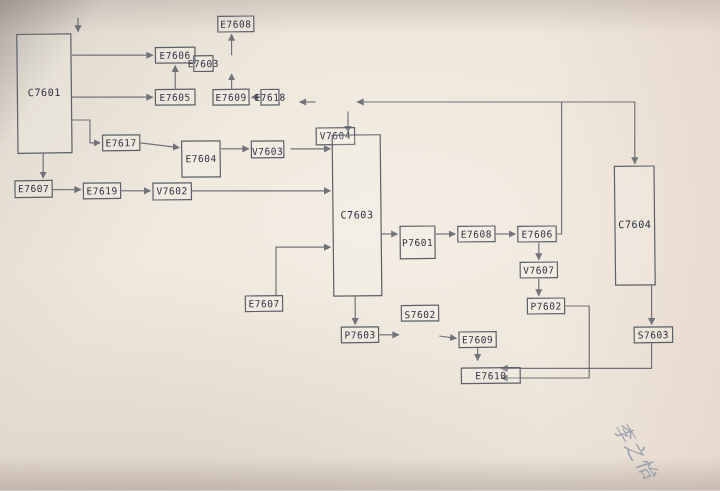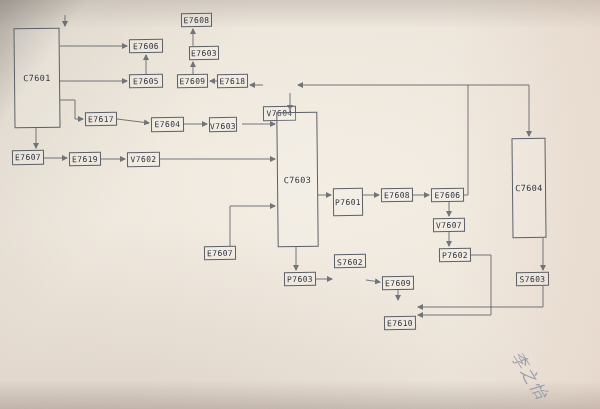--- a/index.html
+++ b/index.html
@@ -80,39 +80,39 @@
   <div class="signature">李之怡</div>
 <div class="node col" style="left: 14px; top: 28px; width: 46px; height: 100px;">
       <span>C7601</span>
     </div>
     <div class="node" style="left: 181px; top: 13px; width: 31px; height: 14px;">
       <span>E7608</span>
     </div>
     <div class="node" style="left: 129px; top: 39px; width: 34px; height: 14px;">
       <span>E7606</span>
     </div>
-    <div class="node" style="left: 189px; top: 46px; width: 30px; height: 14px; justify-content: center;">
+    <div class="node" style="left: 161px; top: 46px; width: 17px; height: 14px; justify-content: center;">
       <span>E7603</span>
     </div>
     <div class="node" style="left: 129px; top: 74px; width: 34px; height: 14px;">
       <span>E7605</span>
     </div>
     <div class="node" style="left: 177px; top: 74px; width: 31px; height: 14px;">
       <span>E7609</span>
     </div>
-    <div class="node" style="left: 217px; top: 74px; width: 31px; height: 14px;">
+    <div class="node" style="left: 217px; top: 74px; width: 16px; height: 14px;">
       <span>E7618</span>
     </div>
     <div class="node" style="left: 263px; top: 78px; width: 33px; height: 15px; margin-top: 28px;">
       <span>V7604</span>
     </div>
     <div class="node" style="left: 85px; top: 112px; width: 32px; height: 14px; text-align: center;">
       <span>E7617</span>
     </div>
-    <div class="node" style="left: 151px; top: 117px; width: 33px; height: 15px;">
+    <div class="node" style="left: 151px; top: 117px; width: 33px; height: 31px;">
       <span>E7604</span>
     </div>
     <div class="node" style="left: 209px; top: 117px; width: 28px; height: 15px; align-items: flex-end;">
       <span>V7603</span>
     </div>
     <div class="node" style="left: 12px; top: 150px; width: 32px; height: 15px;">
       <span>E7607</span>
     </div>
     <div class="node" style="left: 69px; top: 152px; width: 32px; height: 14px;">
       <span>E7619</span>
@@ -143,22 +143,22 @@
     </div>
     <div class="node" style="left: 284px; top: 272px; width: 32px; height: 14px; align-items: center;">
       <span>P7603</span>
     </div>
     <div class="node" style="left: 334px; top: 254px; width: 32px; height: 14px; align-items: flex-end;">
       <span>S7602</span>
     </div>
     <div class="node" style="left: 382px; top: 276px; width: 32px; height: 14px;">
       <span>E7609</span>
     </div>
-    <div class="node" style="left: 384px; top: 316px; width: 32px; height: 14px;">
+    <div class="node" style="left: 384px; top: 306px; width: 50px; height: 14px;">
       <span>E7610</span>
     </div>
     <div class="node col" style="left: 512px; top: 138px; width: 34px; height: 100px;">
       <span>C7604</span>
     </div>
-    <div class="node" style="left: 516px; top: 272px; width: 33px; height: 14px;">
+    <div class="node" style="left: 528px; top: 272px; width: 33px; height: 14px;">
       <span>S7603</span>
     </div>
   </div>
 
 </body></html>

